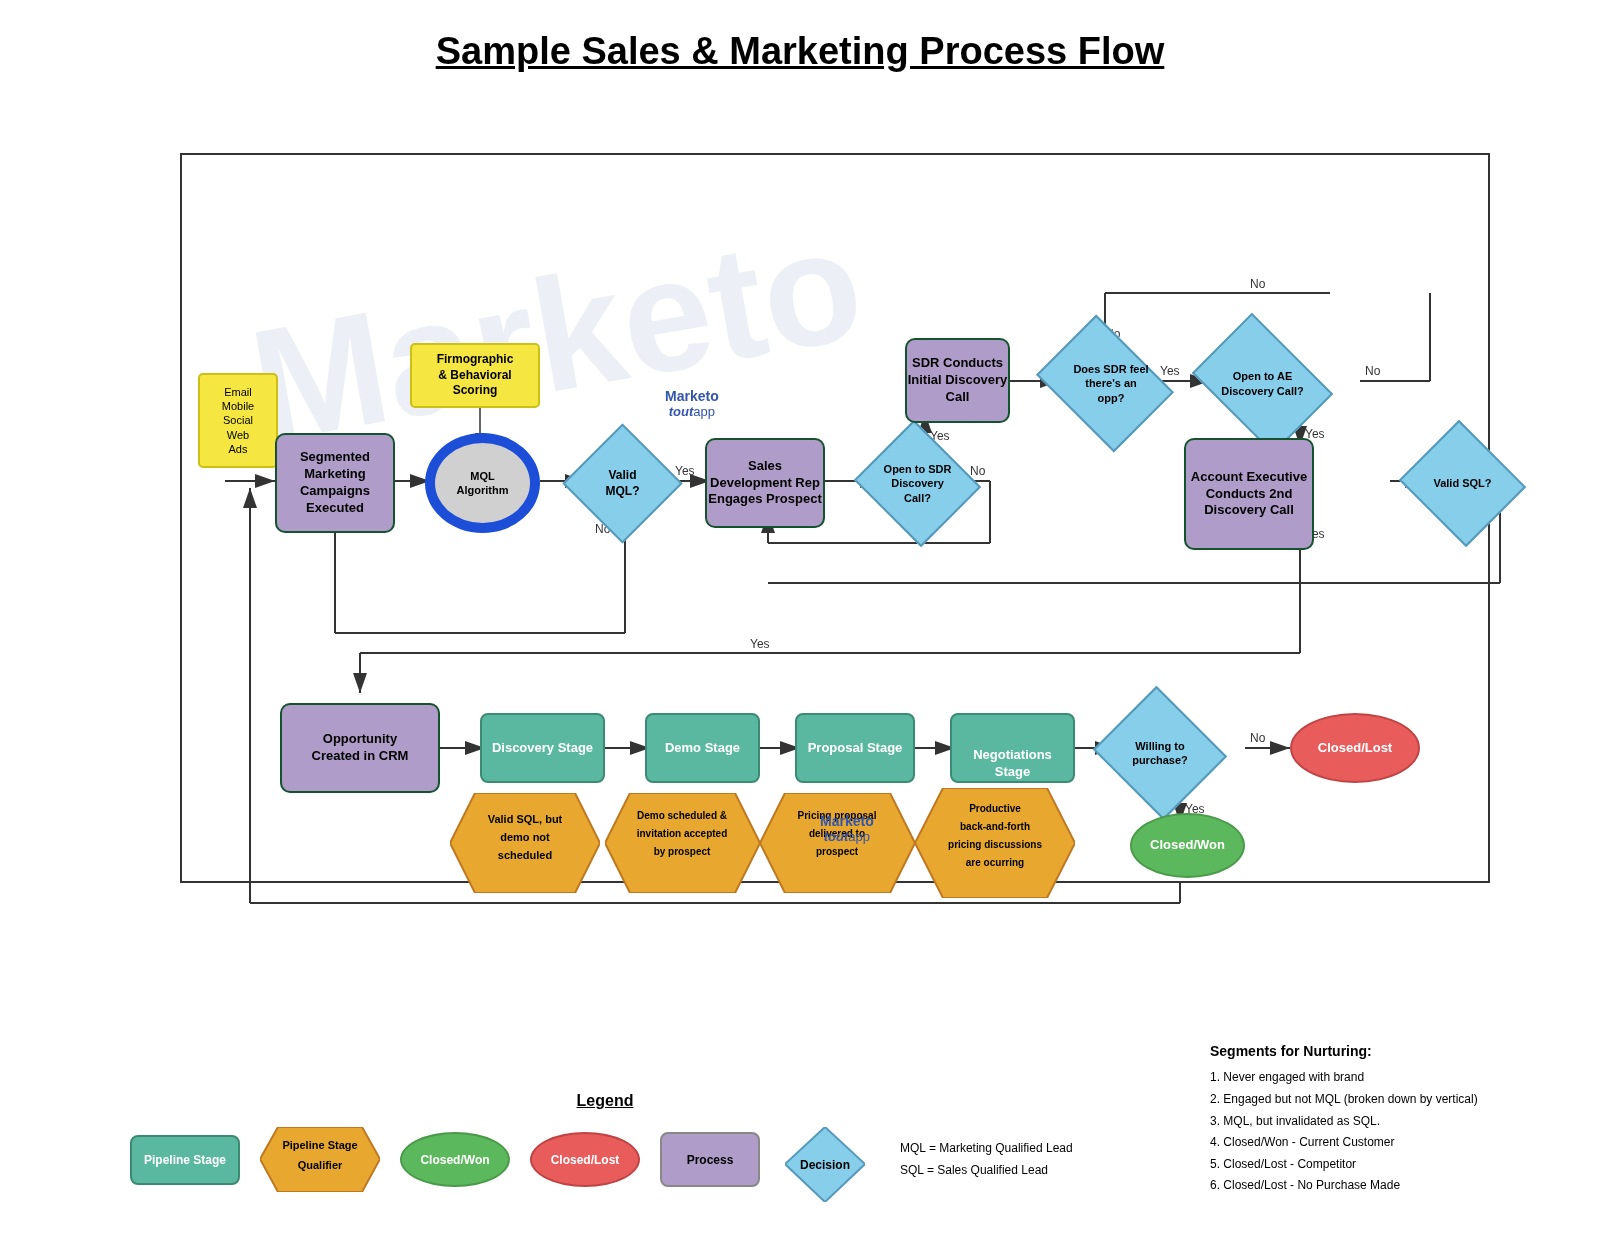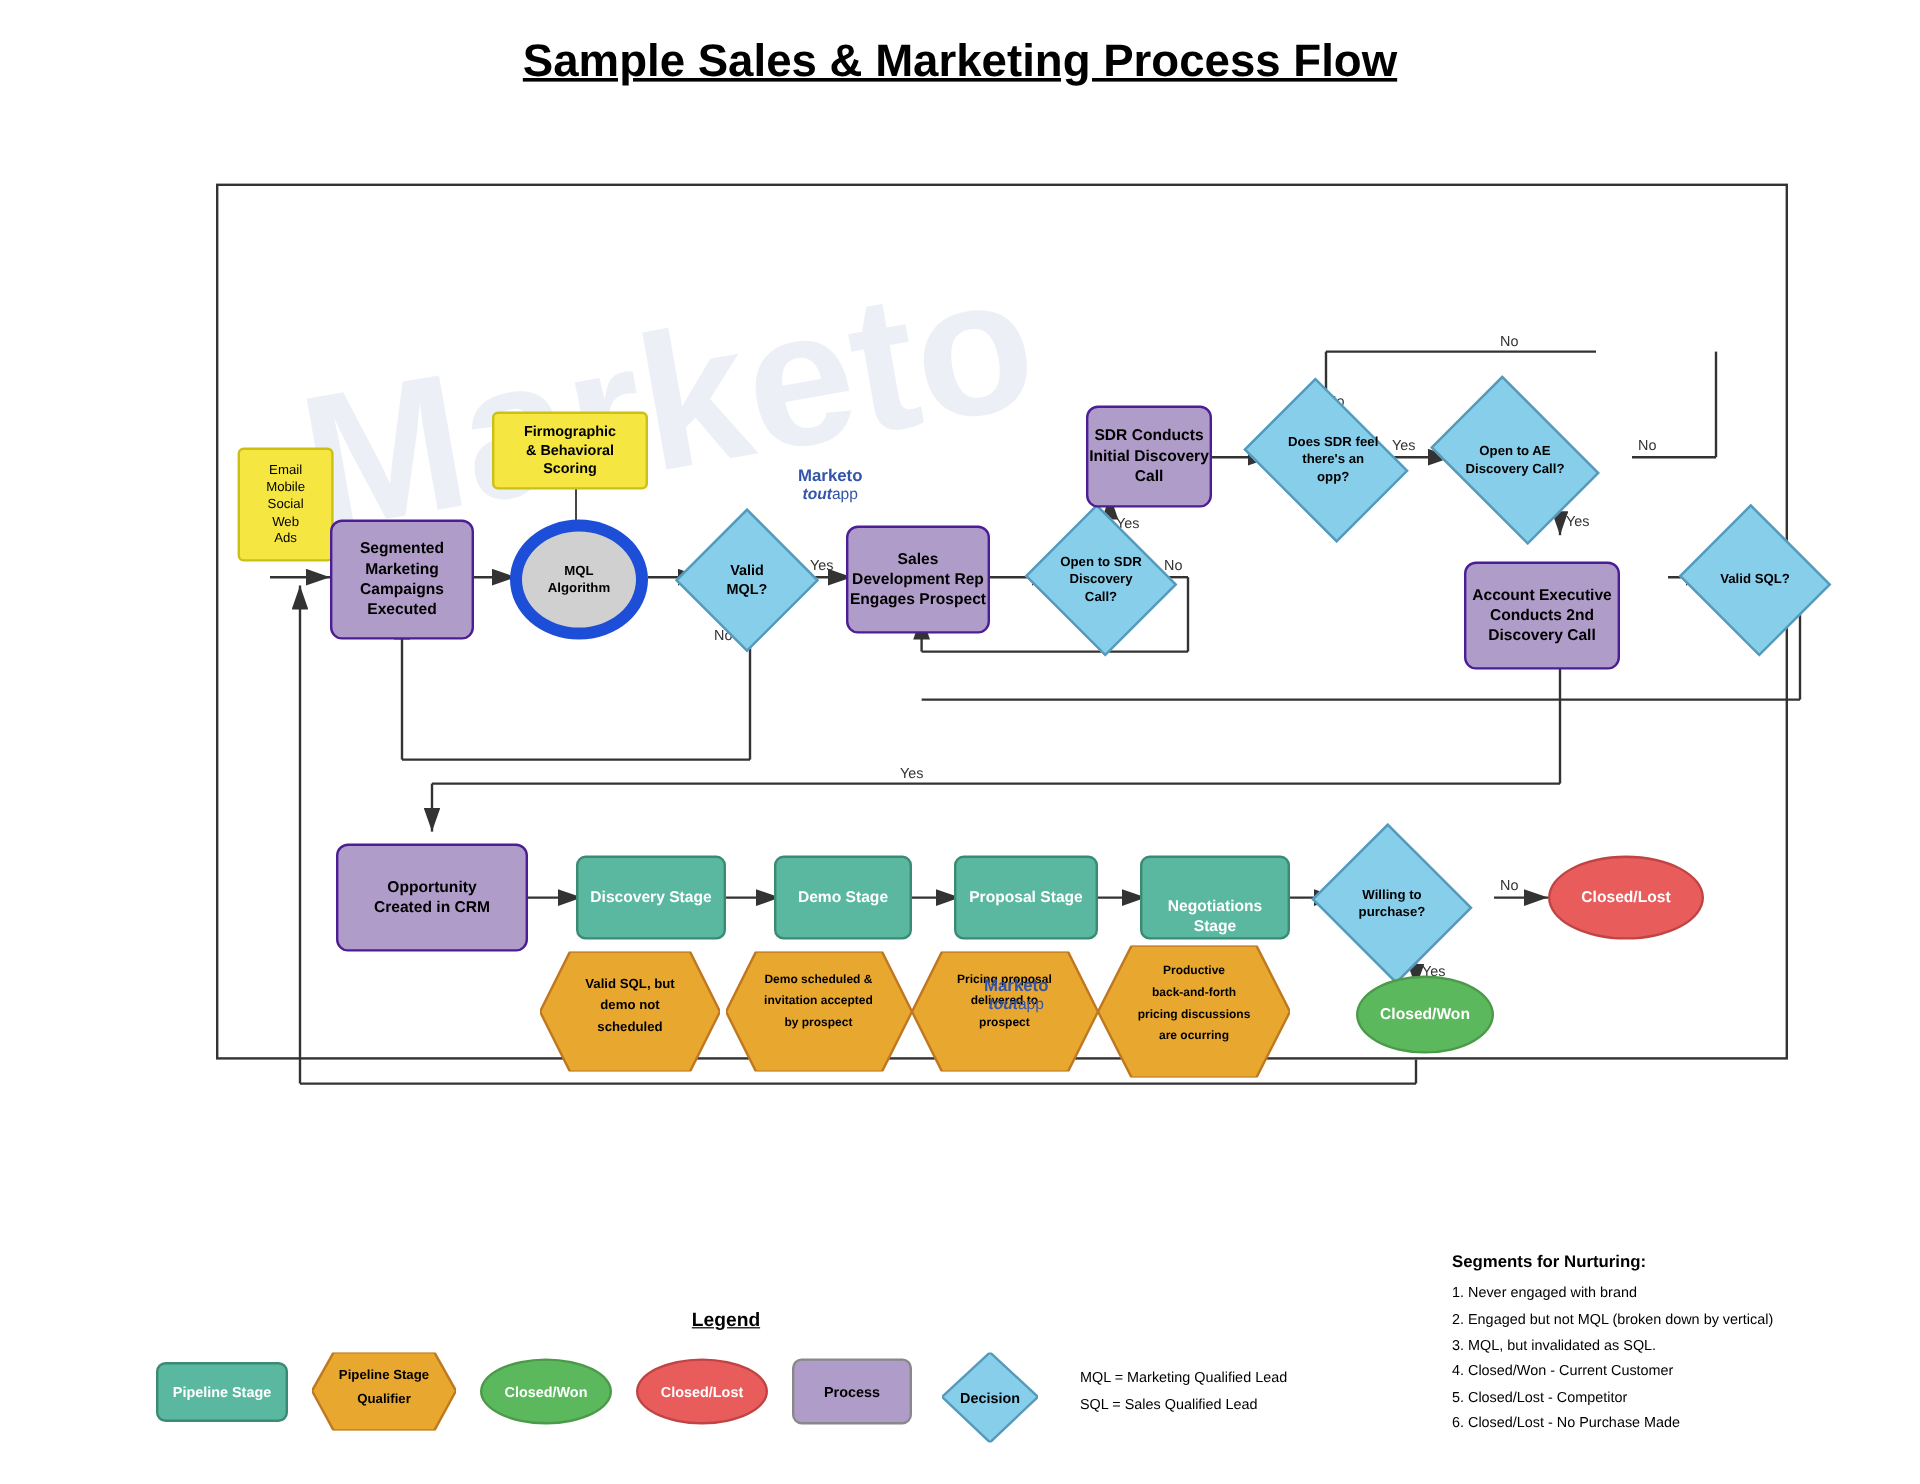--- a/index.html
+++ b/index.html
@@ -117,21 +117,21 @@
     }
 
     
     .gear-shape {
       border-radius: 50%;
       border: 8px solid #333;
       background: #d4d4d4;
     }
 
     
-    .color-purple { background: #b09cc8; border: 2px solid #4c1d95; color: #000; }
+    .color-purple { background: #b09cc8; border: 2px solid #14532d; color: #000; }
     .color-teal { background: #5bb8a0; border: 2px solid #3a8a74; color: #fff; }
     .color-blue-diamond { background: #87ceeb; border: 2px solid #5599bb; }
     .color-green { background: #5cb85c; border: 2px solid #4a9a4a; color: #fff; }
     .color-red { background: #e85c5c; border: 2px solid #c04444; color: #fff; }
     .color-yellow { background: #f5e642; border: 2px solid #ccc015; color: #000; }
     .color-salmon { background: #f0a080; border: 2px solid #c07050; color: #000; }
 
     
     .legend-section {
       position: absolute;
@@ -344,21 +344,21 @@
   </div>
 
   <div class="diamond-wrap" style="left:1155px; top:248px; width:115px; height:85px;">
     <div class="diamond" style="background:#87ceeb; border:2px solid #5599bb;"></div>
     <div class="diamond-text">
       <span style="font-size:11px;">Open to AE
 Discovery Call?</span>
     </div>
   </div>
 
-  <div class="shape color-purple rect-rounded" style="left:1170px; top:345px; width:130px; height:90px;margin-top:30px;">
+  <div class="shape color-purple rect-rounded" style="left:1134px; top:345px; width:130px; height:112px;">
     <span style="white-space:pre-line;">Account Executive
 Conducts 2nd
 Discovery Call</span>
   </div>
 
   <div class="diamond-wrap" style="left:1365px; top:348px; width:95px; height:85px;">
     <div class="diamond" style="background:#87ceeb; border:2px solid #5599bb;"></div>
     <div class="diamond-text">
       <span style="font-size:11px;">Valid SQL?</span>
     </div>

